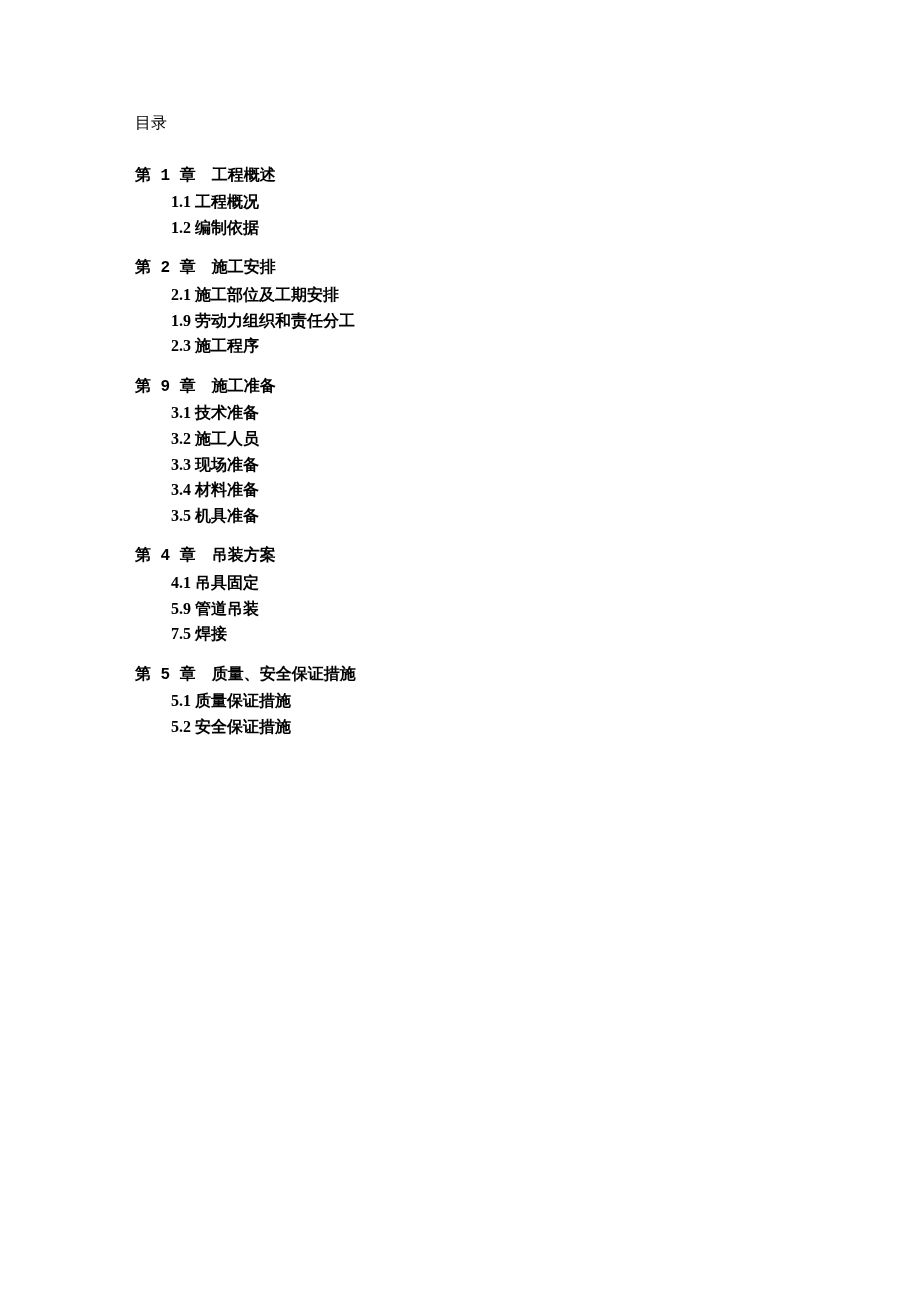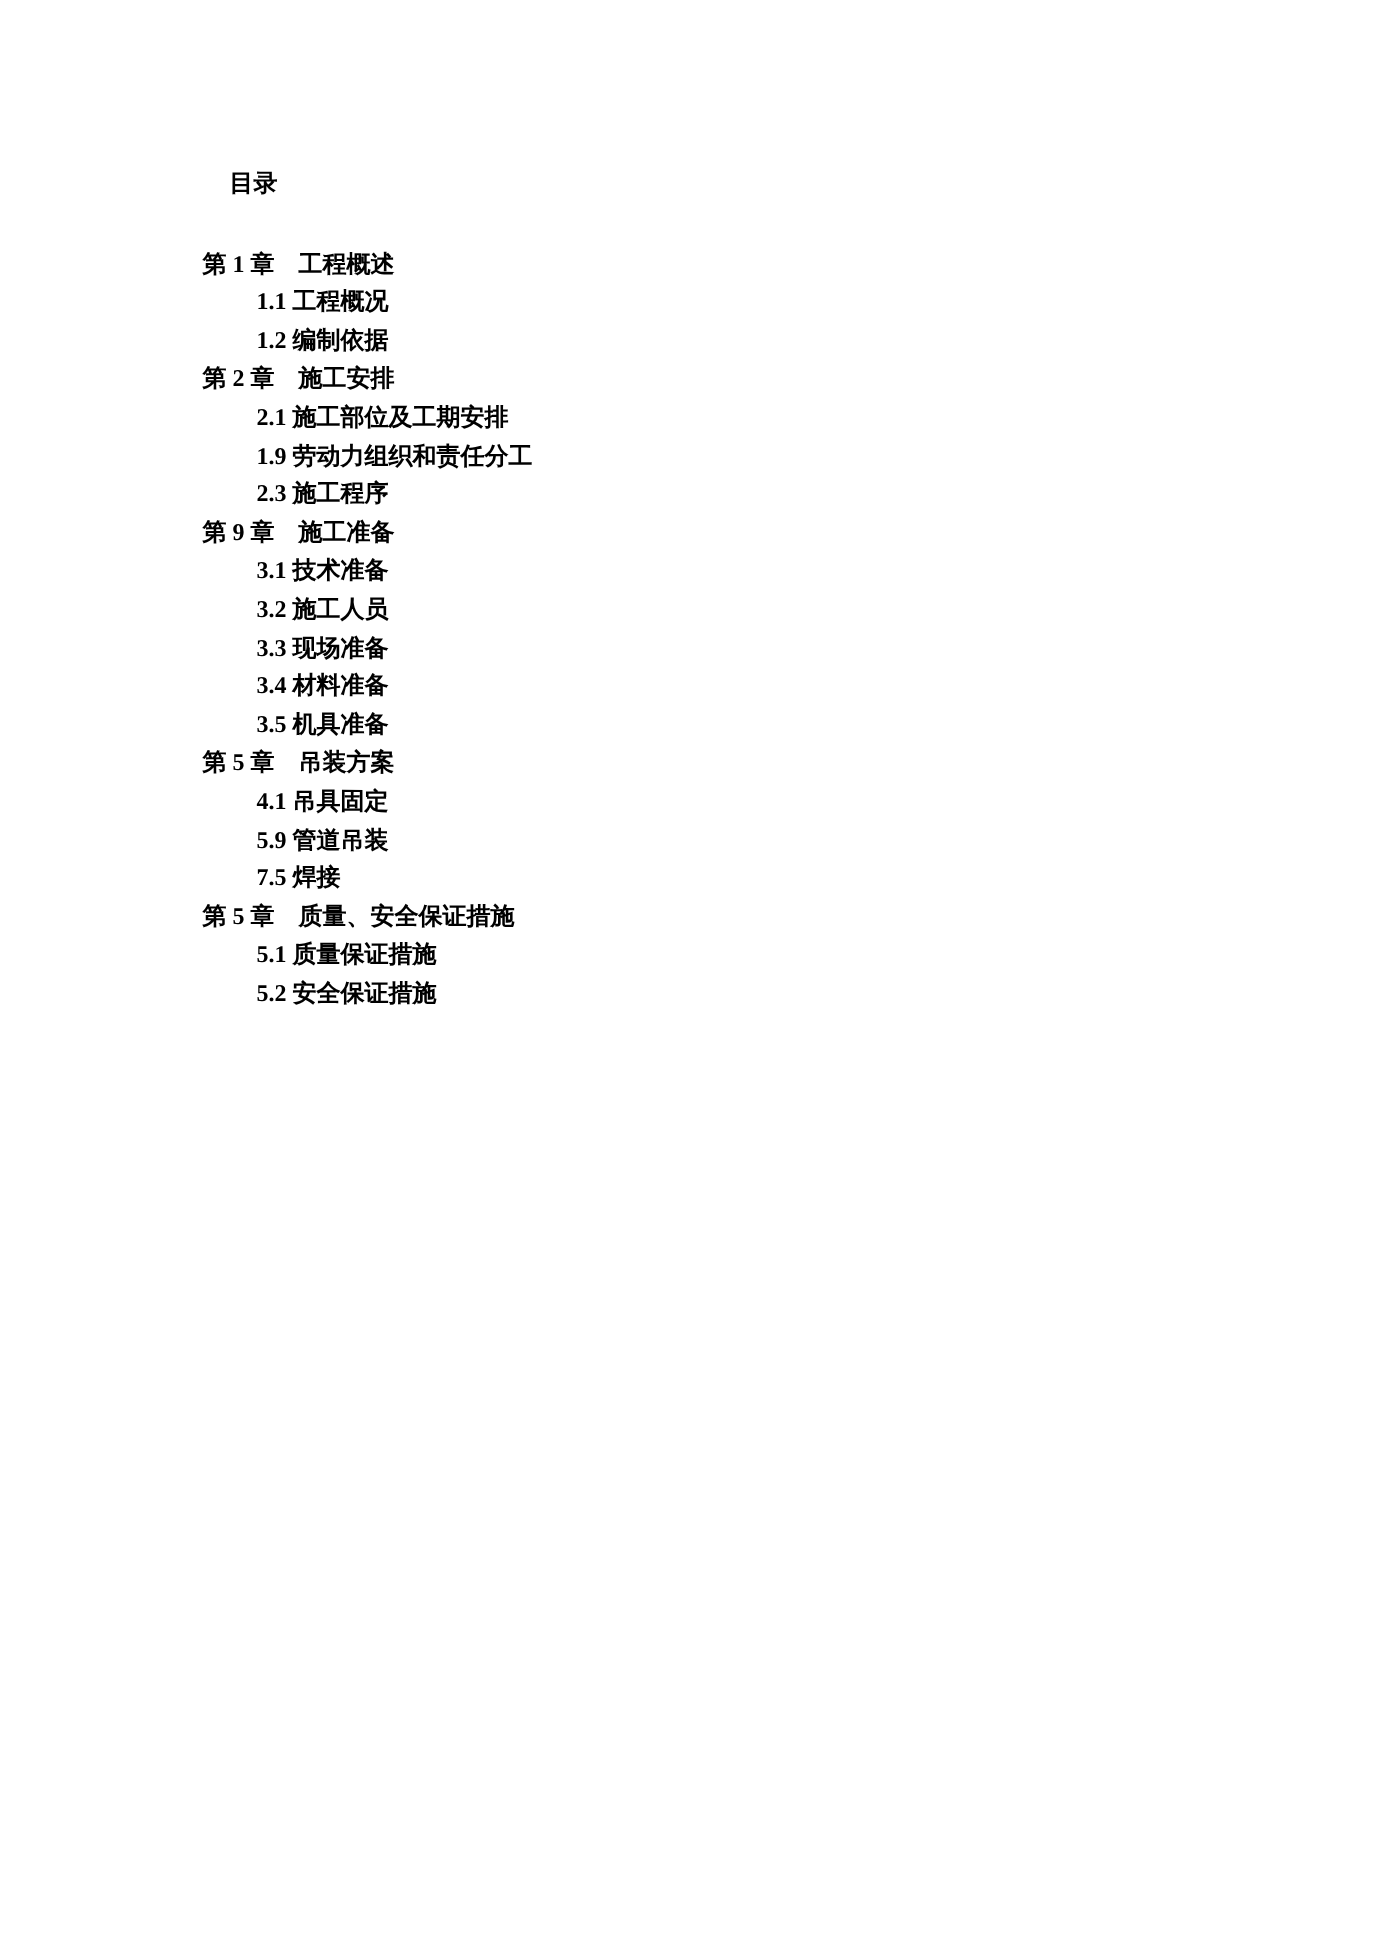--- a/index.html
+++ b/index.html
@@ -11,27 +11,27 @@
       width: 920px;
       height: 1302px;
       background: #ffffff;
       font-family: "SimSun", "宋体", serif;
       font-size: 16px;
       color: #000000;
       padding: 110px 0 0 135px;
       line-height: 1.6;
     }
     .toc-title {
-      font-weight: bold;
+      font-weight: normal;
       margin-bottom: 28px;
-      margin-left: 18px;
     }
     .chapter {
       font-weight: bold;
-      margin-top: 0;
+      margin-top: 16px;
+      font-family: Liberation Mono, monospace;
     }
     .section {
       font-weight: bold;
       padding-left: 36px;
     }
     .line {
       margin-bottom: 0;
     }
   </style>
 </head>
@@ -48,20 +48,20 @@
 <div class="section line">1.9 劳动力组织和责任分工</div>
 <div class="section line">2.3 施工程序</div>
 
 <div class="chapter line">第 9 章　施工准备</div>
 <div class="section line">3.1 技术准备</div>
 <div class="section line">3.2 施工人员</div>
 <div class="section line">3.3 现场准备</div>
 <div class="section line">3.4 材料准备</div>
 <div class="section line">3.5 机具准备</div>
 
-<div class="chapter line">第 5 章　吊装方案</div>
+<div class="chapter line">第 4 章　吊装方案</div>
 <div class="section line">4.1 吊具固定</div>
 <div class="section line">5.9 管道吊装</div>
 <div class="section line">7.5 焊接</div>
 
 <div class="chapter line">第 5 章　质量、安全保证措施</div>
 <div class="section line">5.1 质量保证措施</div>
 <div class="section line">5.2 安全保证措施</div>
 
 </body></html>

